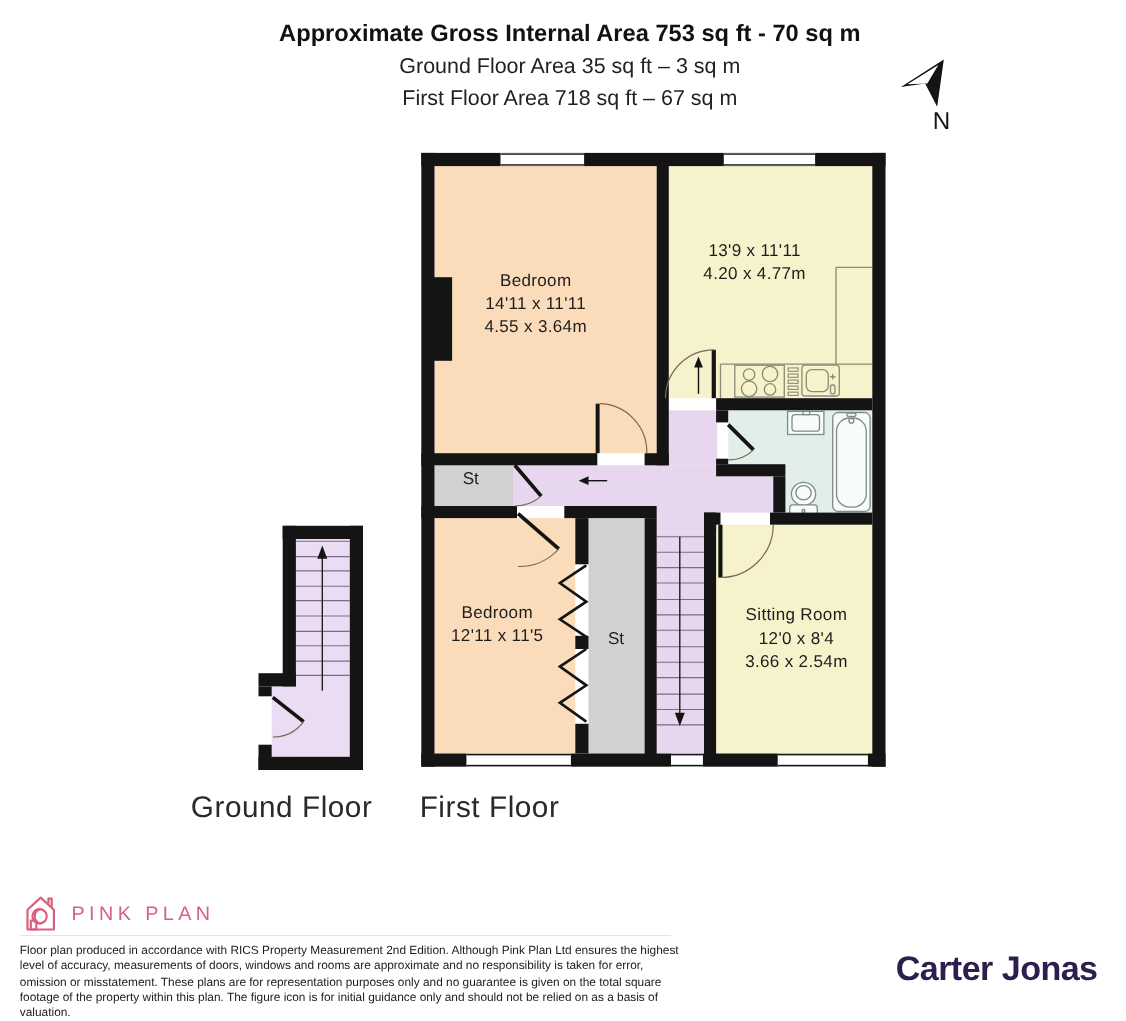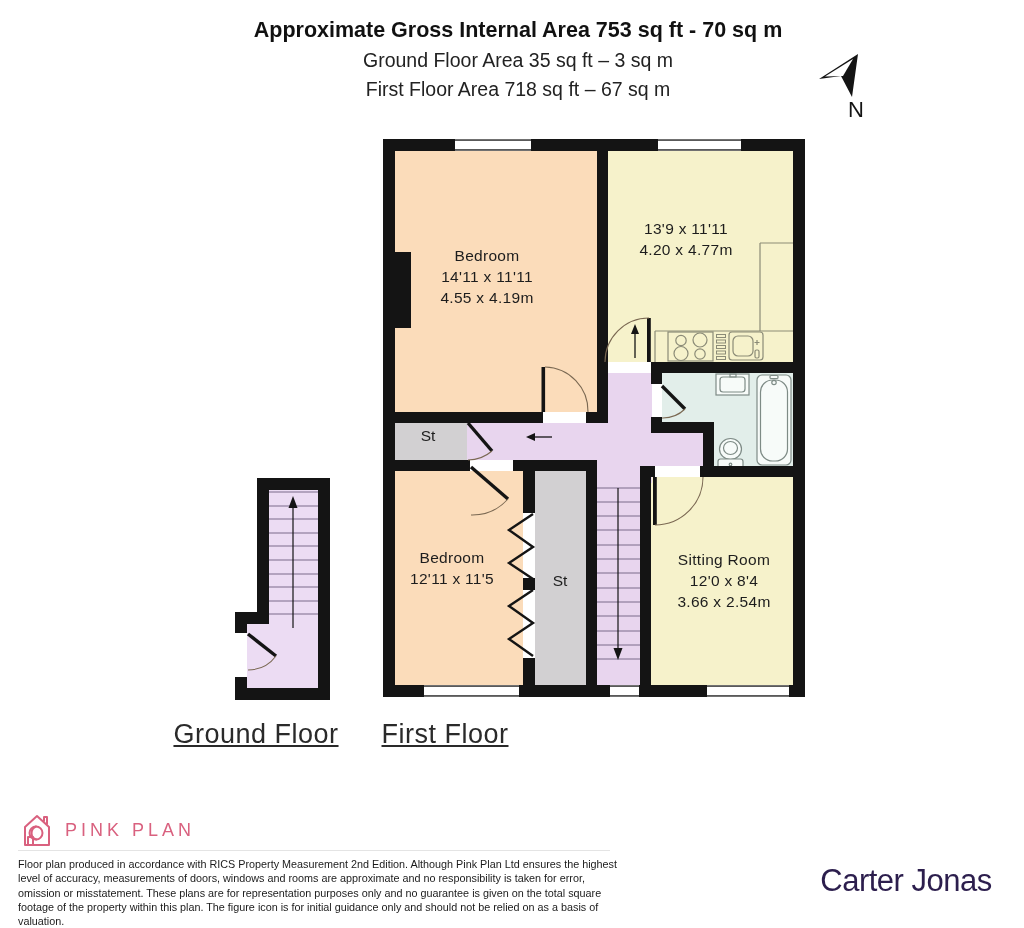--- a/index.html
+++ b/index.html
@@ -7,28 +7,28 @@
           font-family:"Liberation Sans",sans-serif;}
   .hline{position:absolute;left:8px;width:1020px;text-align:center;color:#111;}
   #t1{top:18px;font-size:21.5px;font-weight:700;}
   #t2{top:49px;font-size:19.5px;font-weight:400;color:#222;}
   #t3{top:78px;font-size:19.5px;font-weight:400;color:#222;}
   .plan-svg{position:absolute;left:0;top:0;}
   .room-label{position:absolute;text-align:center;color:#1d1d1d;font-size:15.5px;line-height:21px;letter-spacing:.3px;}
   .room-label span{display:block;}
   .st-label{position:absolute;width:36px;text-align:center;color:#1d1d1d;font-size:15.5px;}
   .floor-label{position:absolute;top:719px;width:220px;text-align:center;font-size:27px;font-weight:400;
-               color:#2a2a2a;letter-spacing:.5px;text-decoration:underline;}
+               color:#2a2a2a;letter-spacing:.5px;}
   #ground-floor-label{left:146px;}
   #first-floor-label{left:335px;}
   .brand-row{position:absolute;left:20px;top:812px;display:flex;align-items:center;gap:11px;}
   .brand-text{font-size:18px;letter-spacing:4px;font-weight:500;color:var(--brand-pink);}
   .sep{position:absolute;left:18px;top:850px;width:592px;height:1px;background:#e4e4e4;}
   .disclaimer{position:absolute;left:18px;top:857px;width:604px;font-size:10.8px;line-height:1.33;color:#1b1b1b;}
-  .agent{position:absolute;left:798px;top:863px;width:216px;text-align:center;font-size:31px;font-weight:400;
+  .agent{position:absolute;left:798px;top:863px;width:216px;text-align:center;font-size:31px;font-weight:700;
          color:var(--agent-purple);letter-spacing:-.5px;}
   .compass{position:absolute;left:806px;top:46px;}
 </style>
 </head>
 <body>
 
 <div class="canvas">
 
   <div class="hline" id="t1">Approximate Gross Internal Area 753 sq ft - 70 sq m</div>
   <div class="hline" id="t2">Ground Floor Area 35 sq ft – 3 sq m</div>
@@ -215,21 +215,21 @@
       <g>
         <path d="M248 634 L276 656" stroke="#141414" stroke-width="3.4"></path>
         <path d="M276 656 A 35 35 0 0 1 248 670" stroke="#7a6852" stroke-width="1.1" fill="none"></path>
       </g>
     </g>
   </svg>
 
   <div class="room-label" style="left:387px;top:245px;width:200px;">
     <span>Bedroom</span>
     <span>14'11 x 11'11</span>
-    <span>4.55 x 4.19m</span>
+    <span>4.55 x 3.64m</span>
   </div>
   <div class="room-label" style="left:586px;top:218px;width:200px;">
     <span>13'9 x 11'11</span>
     <span>4.20 x 4.77m</span>
   </div>
   <div class="room-label" style="left:352px;top:547px;width:200px;">
     <span>Bedroom</span>
     <span>12'11 x 11'5</span>
   </div>
   <div class="room-label" style="left:624px;top:549px;width:200px;">

